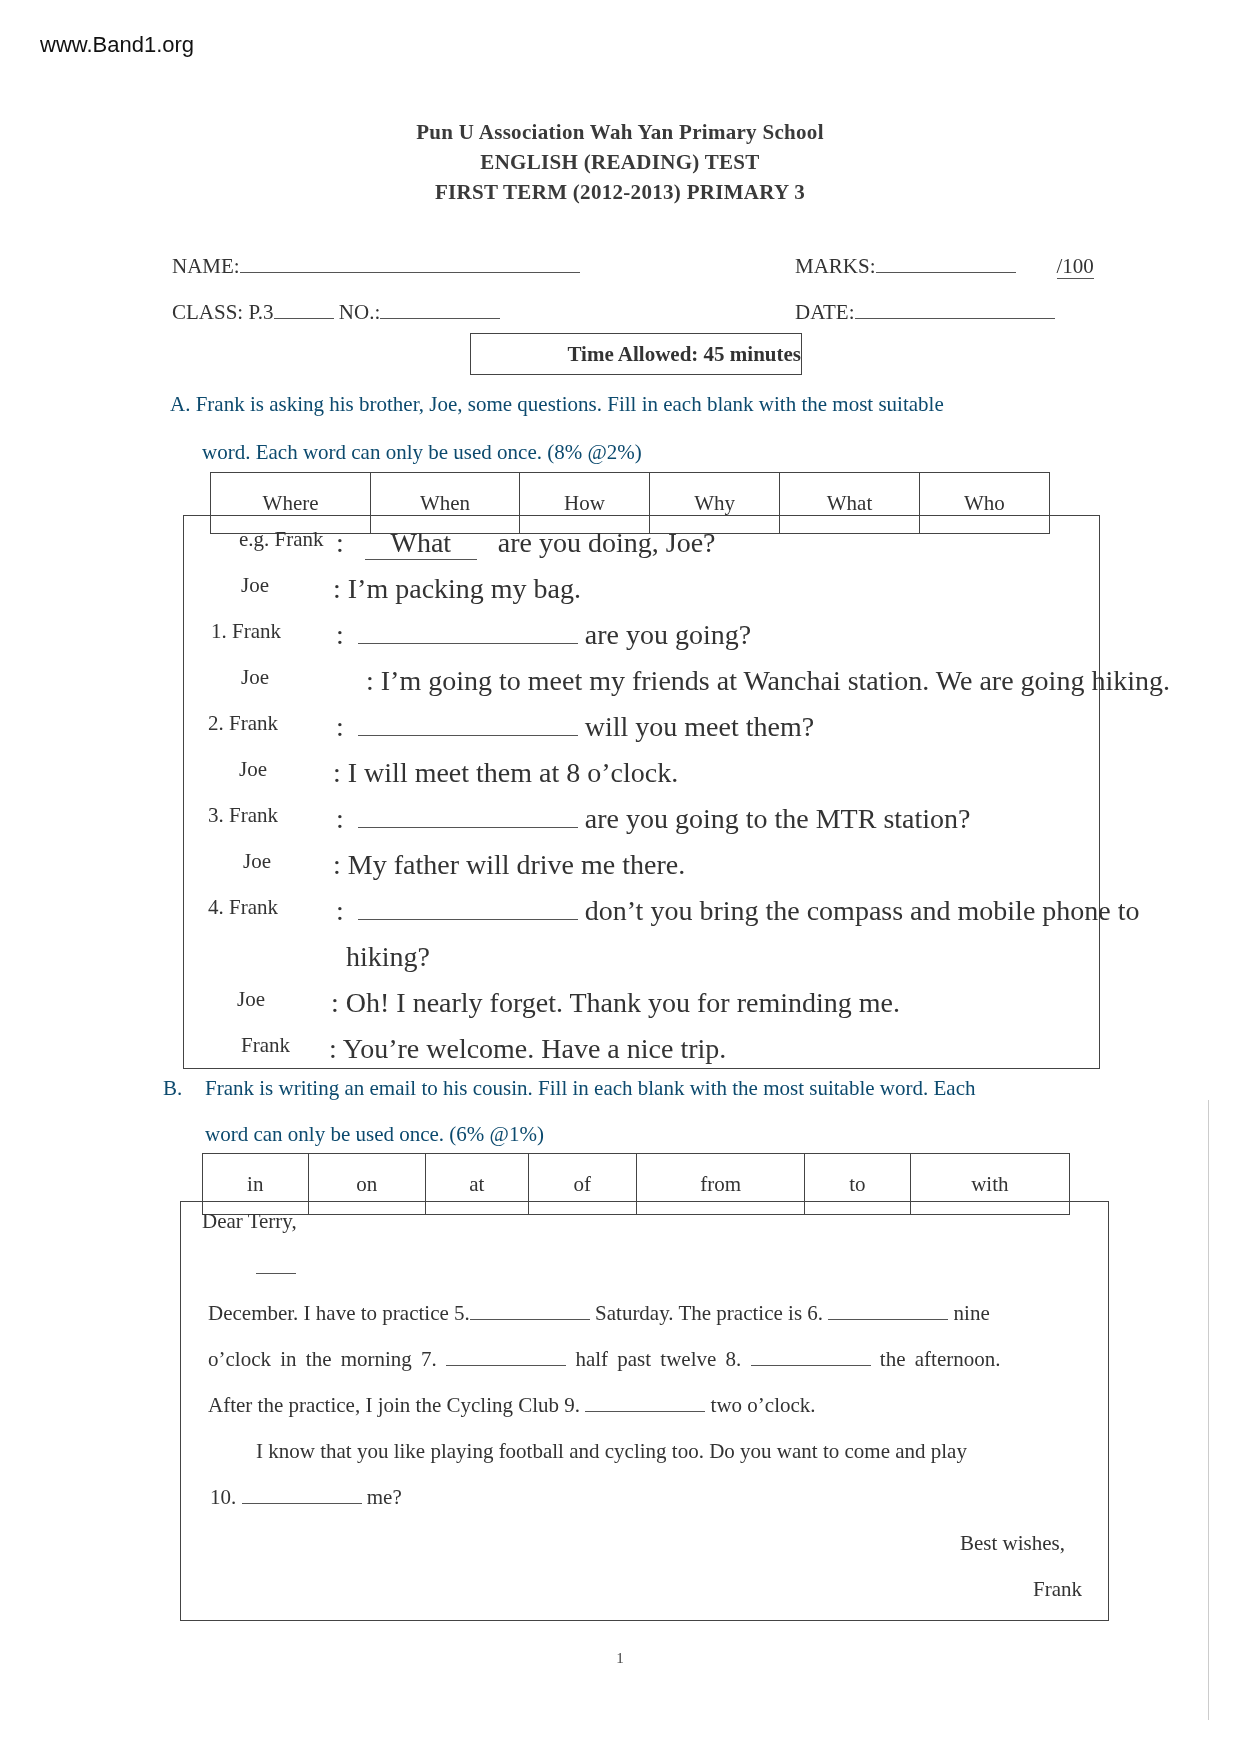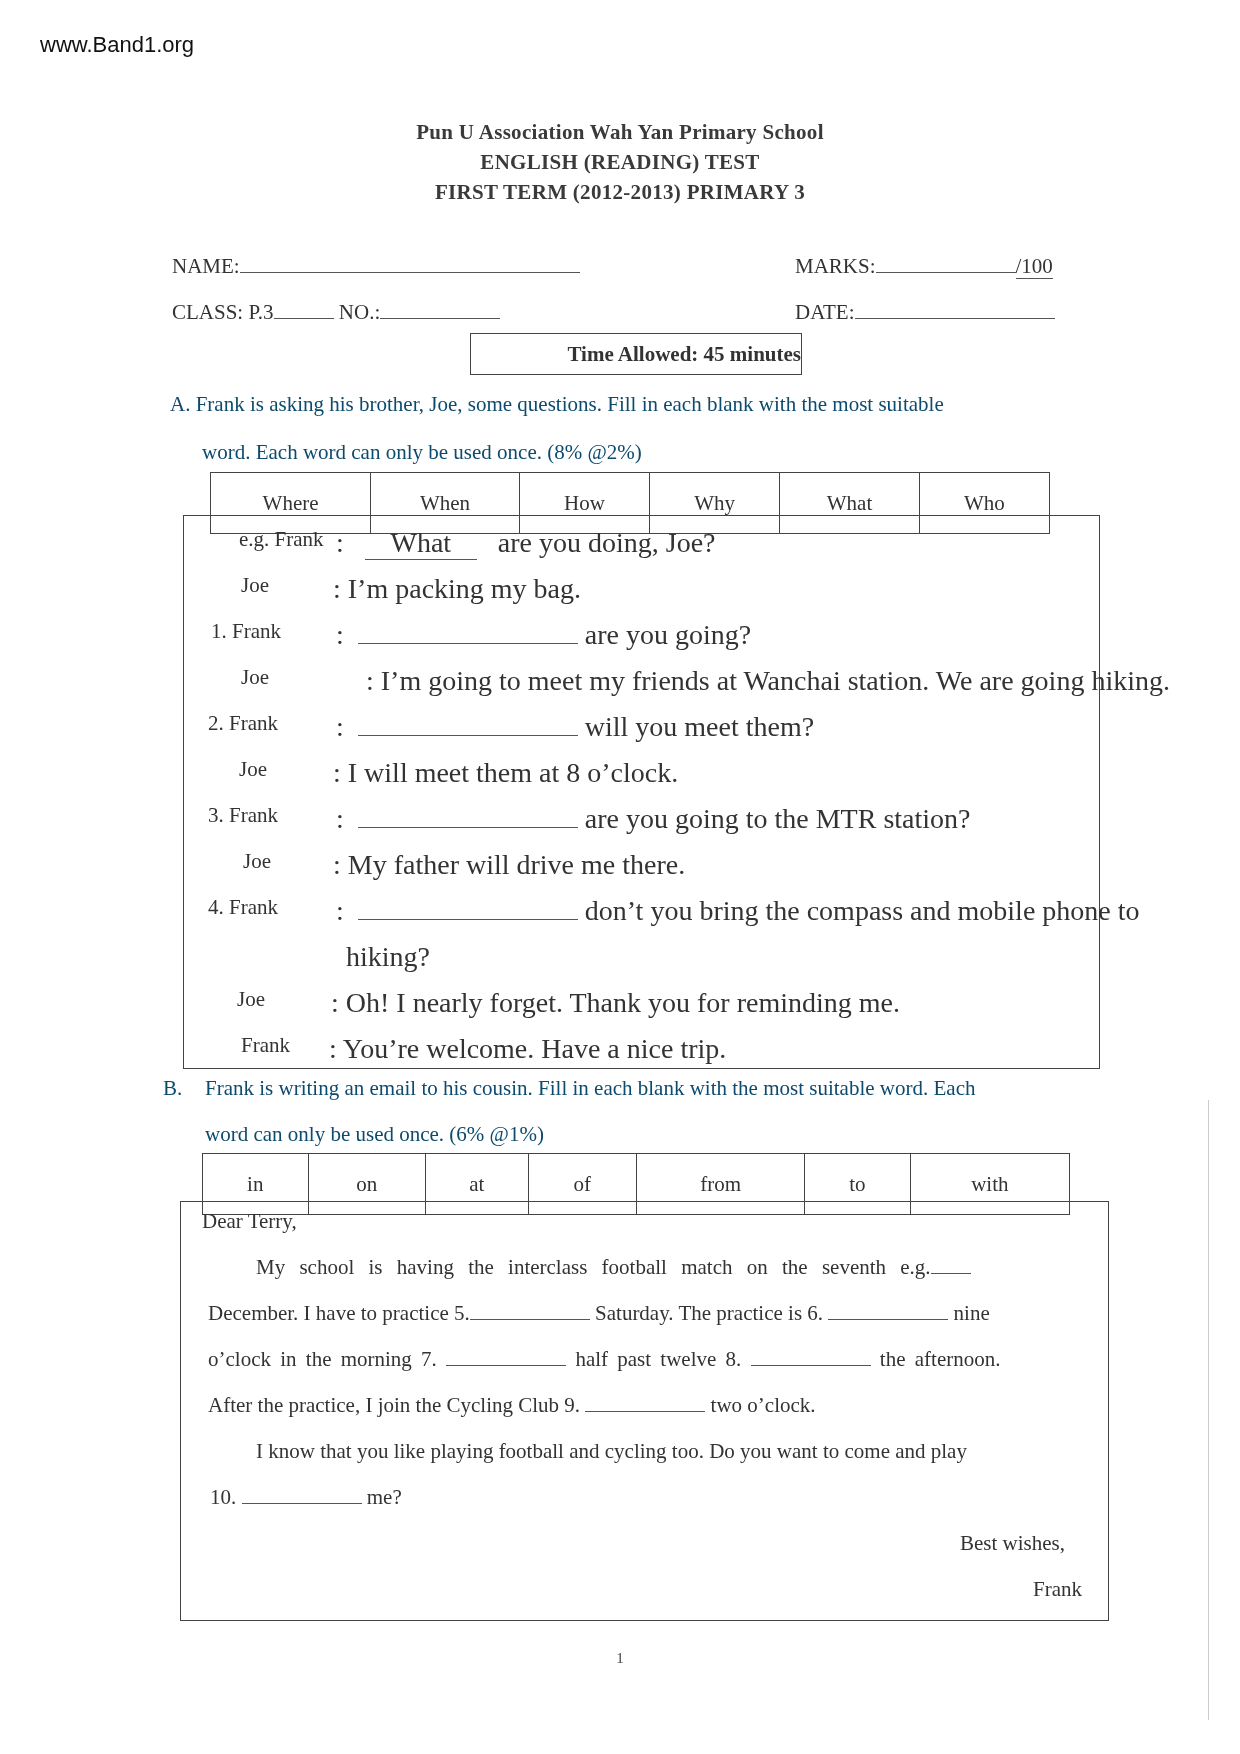--- a/index.html
+++ b/index.html
@@ -28,21 +28,21 @@
 <div class="abs watermark">www.Band1.org</div>
 
 <div class="abs title" style="top:120px;">Pun U Association Wah Yan Primary School</div>
 <div class="abs title" style="top:150px;">ENGLISH (READING) TEST</div>
 <div class="abs title" style="top:180px;">FIRST TERM (2012-2013) PRIMARY 3</div>
 
 <div class="abs field" style="left:172px; top:254px;">
   <span>NAME:</span><span class="uline" style="width:340px;"></span>
 </div>
 <div class="abs field" style="left:795px; top:254px;">
-  <span>MARKS:</span><span class="uline" style="width:140px;"></span><span style="border-bottom:1px solid #555;">/100</span>
+  <span>MARKS:</span><span class="uline" style="width:140px;"></span><span style="border-bottom:1px solid #555;margin-left:41px;">/100</span>
 </div>
 <div class="abs field" style="left:172px; top:300px;">
   <span>CLASS: P.3</span><span class="uline" style="width:60px;"></span>
   <span>NO.:</span><span class="uline" style="width:120px;"></span>
 </div>
 <div class="abs field" style="left:795px; top:300px;">
   <span>DATE:</span><span class="uline" style="width:200px;"></span>
 </div>
 
 <div class="abs timebox">Time Allowed: 45 minutes</div>
@@ -150,21 +150,21 @@
     <td>with</td>
   </tr>
 </tbody>
   </table>
 
 <div class="abs box" style="left:180px; top:1201px; width:927px; height:418px;"></div>
 
 <div class="email-line" style="left:202px; top:1209px;">Dear Terry,</div>
 
 <div class="email-line" style="left:256px; top:1255px; width:838px;">
-  <span style="word-spacing:9px;">My school is having the interclass football match on the seventh e.g.</span><span class="blank" style="width:40px;"></span>
+  <span class="blank" style="width:40px;"></span>
 </div>
 
 <div class="email-line" style="left:208px; top:1301px;">
   <span>December.   I have to practice 5.</span><span class="blank" style="width:120px;"></span>
   <span>Saturday. The practice is 6.</span>
   <span class="blank" style="width:120px;"></span>
   <span>nine</span>
 </div>
 
 <div class="email-line" style="left:208px; top:1347px; word-spacing:4px;">

